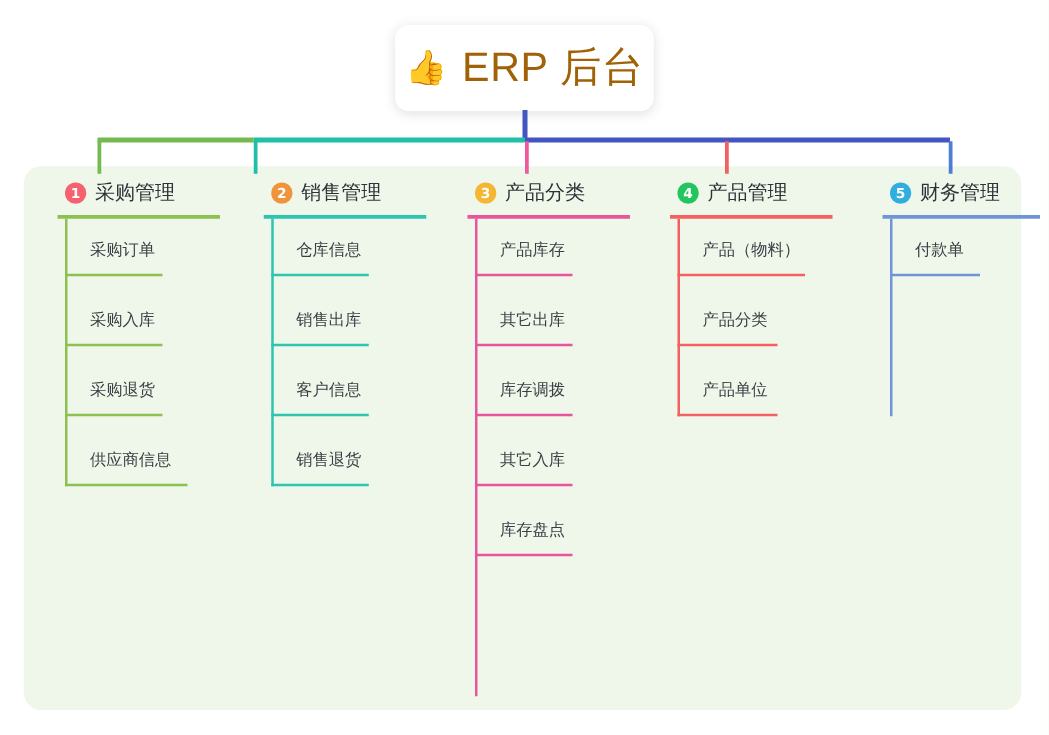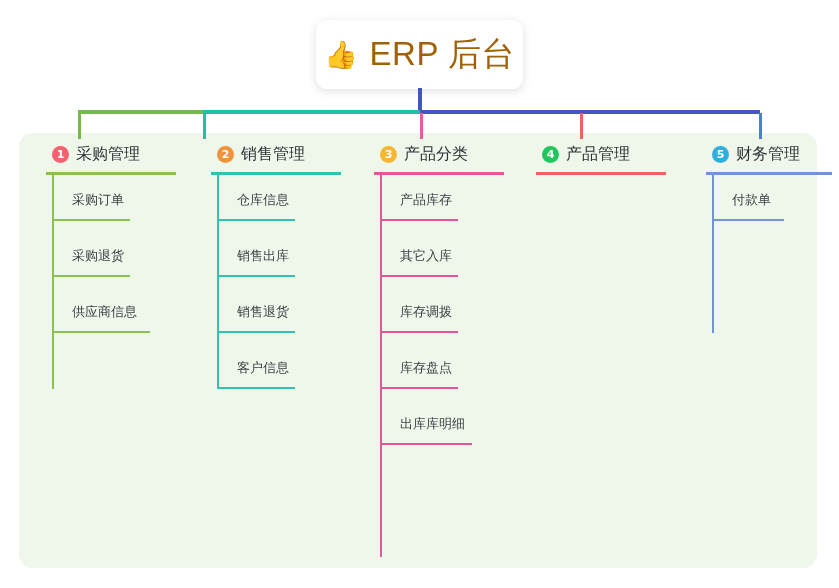--- a/index.html
+++ b/index.html
@@ -86,20 +86,24 @@
           <span class="col-title">采购管理</span>
           <div class="head-rule" style="width: 130px; background: rgb(140, 193, 82);"></div>
         </div>
         <div class="col-body">
           <div class="spine" style="background: rgb(140, 193, 82); height: 214px;"></div>
           <div class="leaf">
             <span class="leaf-text">采购订单</span>
             <div class="leaf-rule" style="width: 78px; background: rgb(140, 193, 82);"></div>
           </div>
           <div class="leaf">
+            <span class="leaf-text">采购入库</span>
+            <div class="leaf-rule" style="width: 78px; background: rgb(140, 193, 82);"></div>
+          </div>
+          <div class="leaf">
             <span class="leaf-text">采购退货</span>
             <div class="leaf-rule" style="width: 78px; background: rgb(140, 193, 82);"></div>
           </div>
           <div class="leaf">
             <span class="leaf-text">供应商信息</span>
             <div class="leaf-rule" style="width: 98px; background: rgb(140, 193, 82);"></div>
           </div>
         </div>
       </div>
       <div class="col" style="left: 195px;">
@@ -112,65 +116,80 @@
           <div class="spine" style="background: rgb(46, 196, 176); height: 214px;"></div>
           <div class="leaf">
             <span class="leaf-text">仓库信息</span>
             <div class="leaf-rule" style="width: 78px; background: rgb(46, 196, 176);"></div>
           </div>
           <div class="leaf">
             <span class="leaf-text">销售出库</span>
             <div class="leaf-rule" style="width: 78px; background: rgb(46, 196, 176);"></div>
           </div>
           <div class="leaf">
+            <span class="leaf-text">客户信息</span>
+            <div class="leaf-rule" style="width: 78px; background: rgb(46, 196, 176);"></div>
+          </div>
+          <div class="leaf">
             <span class="leaf-text">销售退货</span>
-            <div class="leaf-rule" style="width: 78px; background: rgb(46, 196, 176);"></div>
-          </div>
-          <div class="leaf">
-            <span class="leaf-text">客户信息</span>
             <div class="leaf-rule" style="width: 78px; background: rgb(46, 196, 176);"></div>
           </div>
         </div>
       </div>
       <div class="col" style="left: 358px;">
         <div class="col-head">
           <span class="badge" style="background: rgb(245, 183, 49);">3</span>
           <span class="col-title">产品分类</span>
           <div class="head-rule" style="width: 130px; background: rgb(232, 85, 155);"></div>
         </div>
         <div class="col-body">
           <div class="spine" style="background: rgb(232, 85, 155); height: 382px;"></div>
           <div class="leaf">
             <span class="leaf-text">产品库存</span>
             <div class="leaf-rule" style="width: 78px; background: rgb(232, 85, 155);"></div>
           </div>
           <div class="leaf">
+            <span class="leaf-text">其它出库</span>
+            <div class="leaf-rule" style="width: 78px; background: rgb(232, 85, 155);"></div>
+          </div>
+          <div class="leaf">
+            <span class="leaf-text">库存调拨</span>
+            <div class="leaf-rule" style="width: 78px; background: rgb(232, 85, 155);"></div>
+          </div>
+          <div class="leaf">
             <span class="leaf-text">其它入库</span>
             <div class="leaf-rule" style="width: 78px; background: rgb(232, 85, 155);"></div>
           </div>
           <div class="leaf">
-            <span class="leaf-text">库存调拨</span>
-            <div class="leaf-rule" style="width: 78px; background: rgb(232, 85, 155);"></div>
-          </div>
-          <div class="leaf">
             <span class="leaf-text">库存盘点</span>
             <div class="leaf-rule" style="width: 78px; background: rgb(232, 85, 155);"></div>
-          </div>
-          <div class="leaf">
-            <span class="leaf-text">出库库明细</span>
-            <div class="leaf-rule" style="width: 92px; background: rgb(232, 85, 155);"></div>
           </div>
         </div>
       </div>
       <div class="col" style="left: 520px;">
         <div class="col-head">
           <span class="badge" style="background: rgb(34, 197, 94);">4</span>
           <span class="col-title">产品管理</span>
           <div class="head-rule" style="width: 130px; background: rgb(242, 97, 95);"></div>
         </div>
+        <div class="col-body">
+          <div class="spine" style="background: rgb(242, 97, 95); height: 158px;"></div>
+          <div class="leaf">
+            <span class="leaf-text">产品（物料）</span>
+            <div class="leaf-rule" style="width: 102px; background: rgb(242, 97, 95);"></div>
+          </div>
+          <div class="leaf">
+            <span class="leaf-text">产品分类</span>
+            <div class="leaf-rule" style="width: 80px; background: rgb(242, 97, 95);"></div>
+          </div>
+          <div class="leaf">
+            <span class="leaf-text">产品单位</span>
+            <div class="leaf-rule" style="width: 80px; background: rgb(242, 97, 95);"></div>
+          </div>
+        </div>
       </div>
       <div class="col" style="left: 690px;">
         <div class="col-head">
           <span class="badge" style="background: rgb(48, 174, 224);">5</span>
           <span class="col-title">财务管理</span>
           <div class="head-rule" style="width: 126px; background: rgb(111, 149, 216);"></div>
         </div>
         <div class="col-body">
           <div class="spine" style="background: rgb(111, 149, 216); height: 158px;"></div>
           <div class="leaf">

